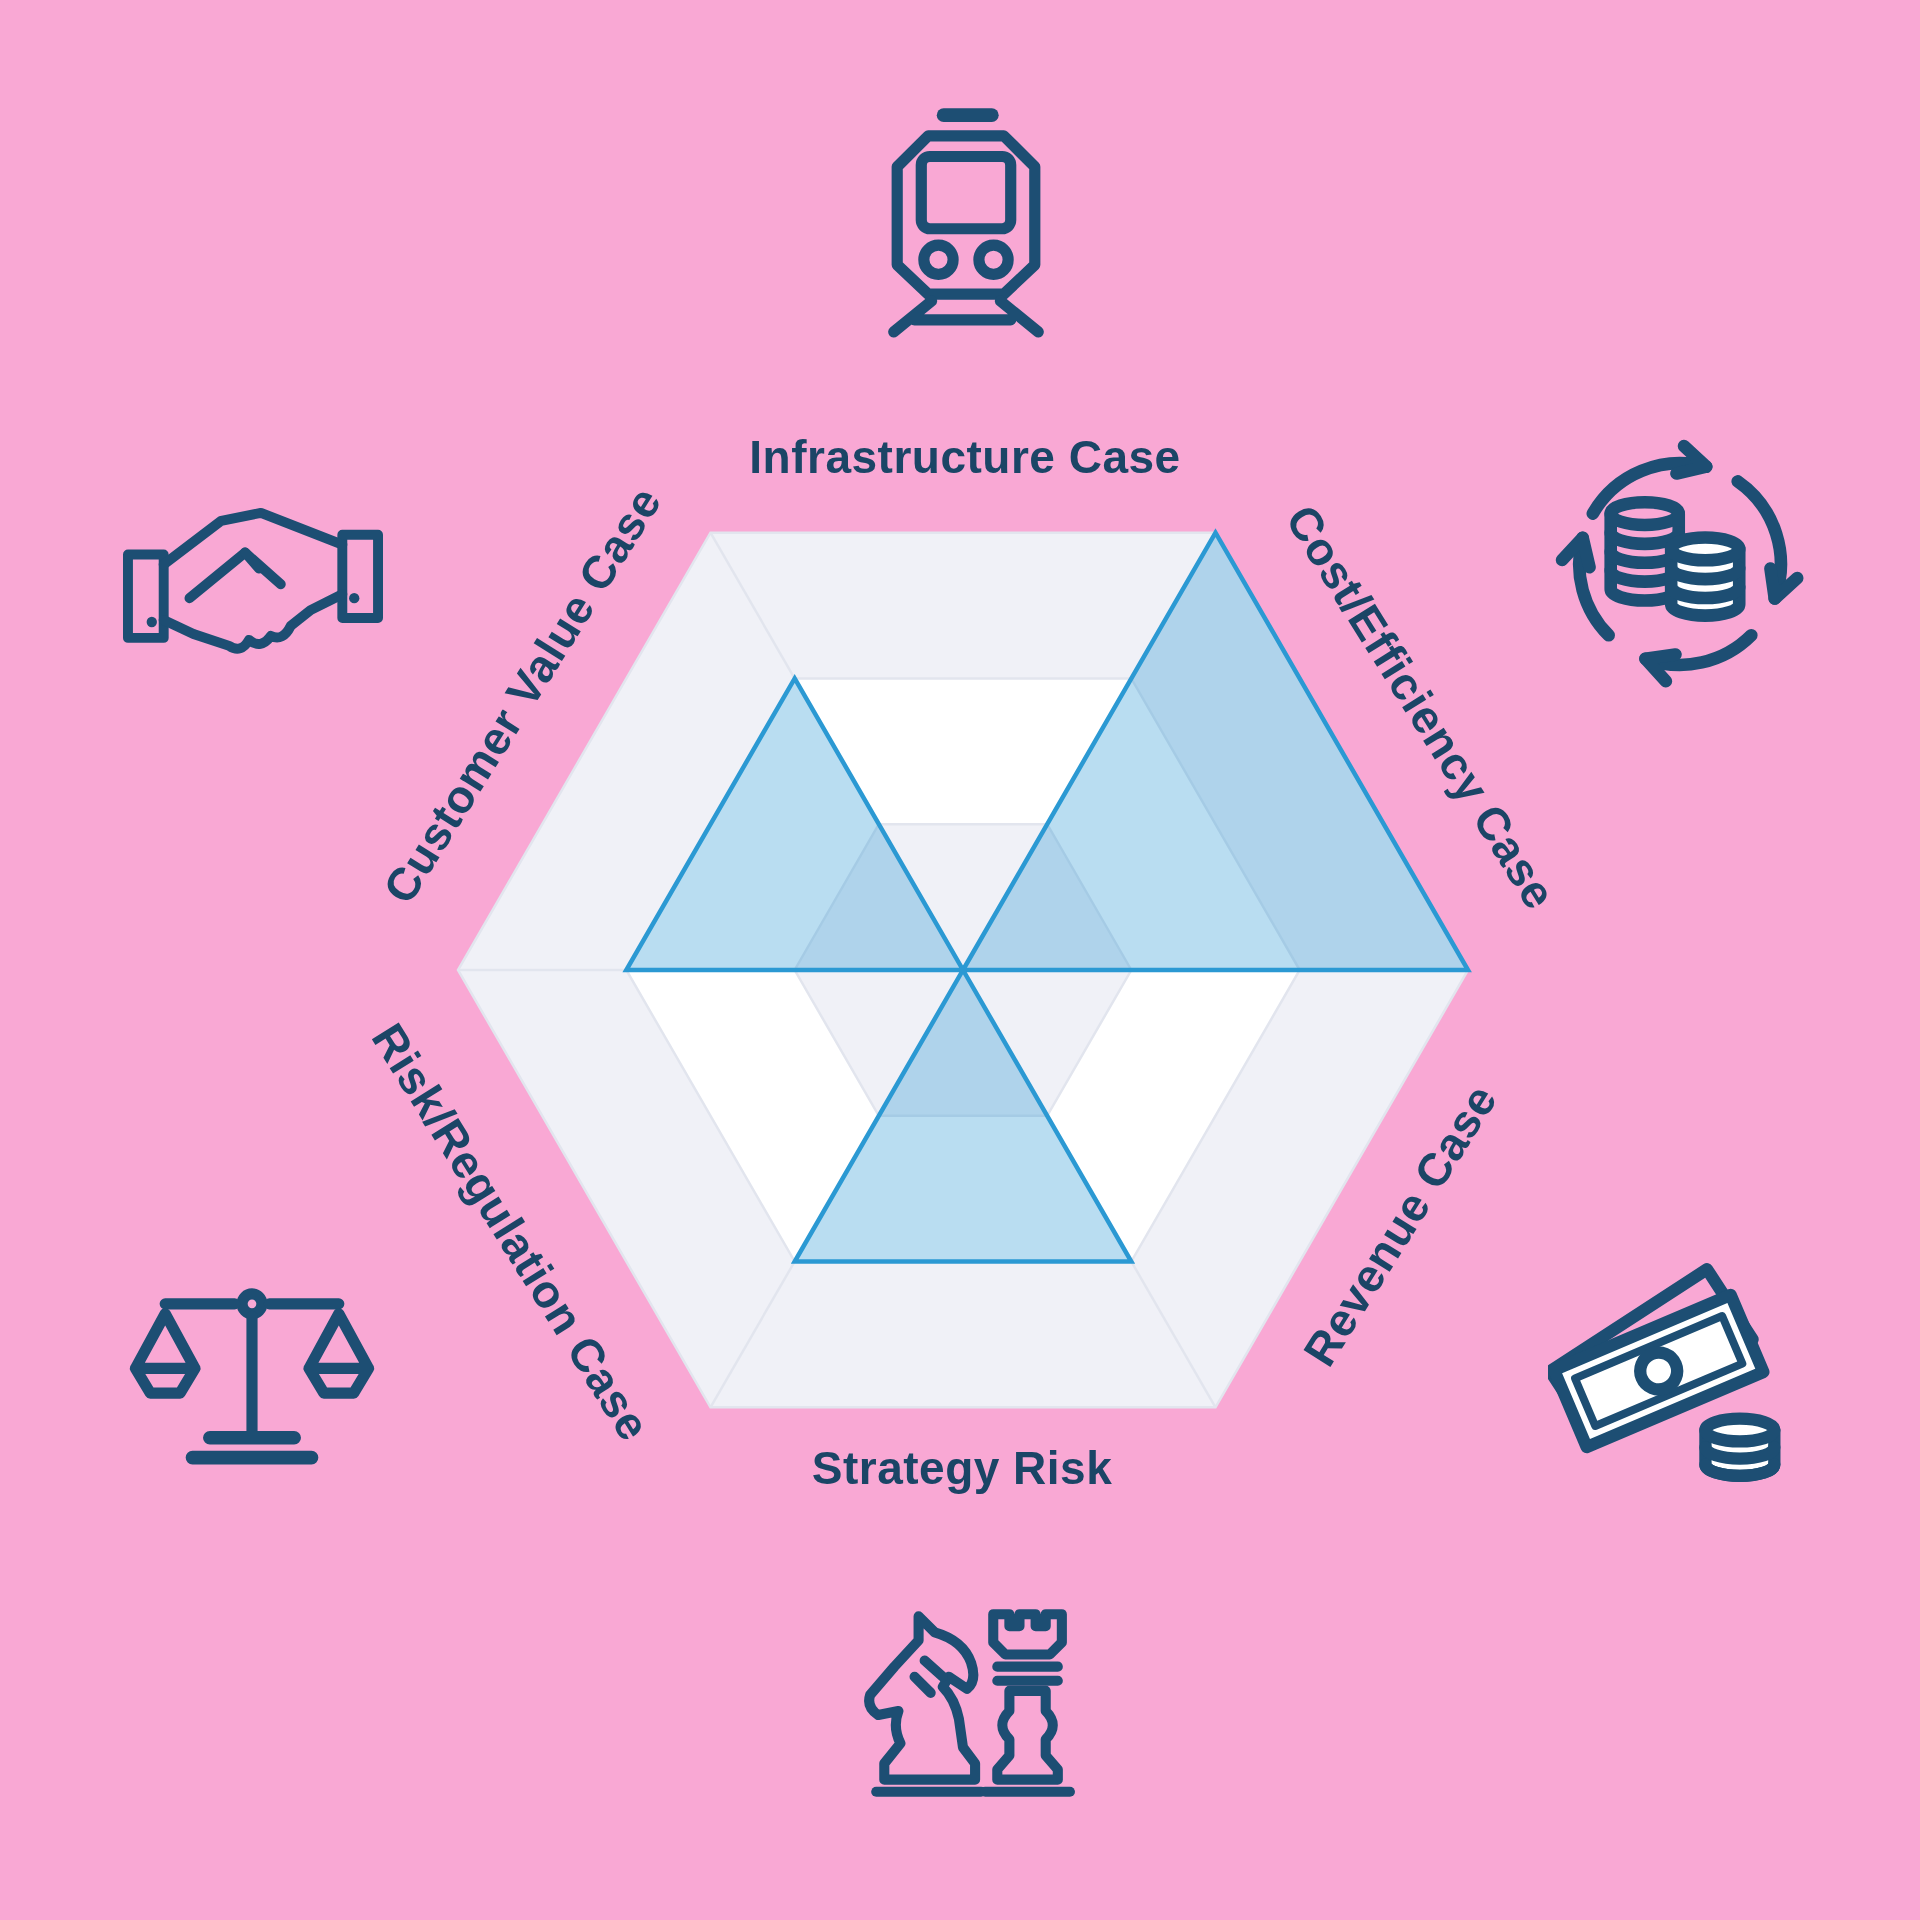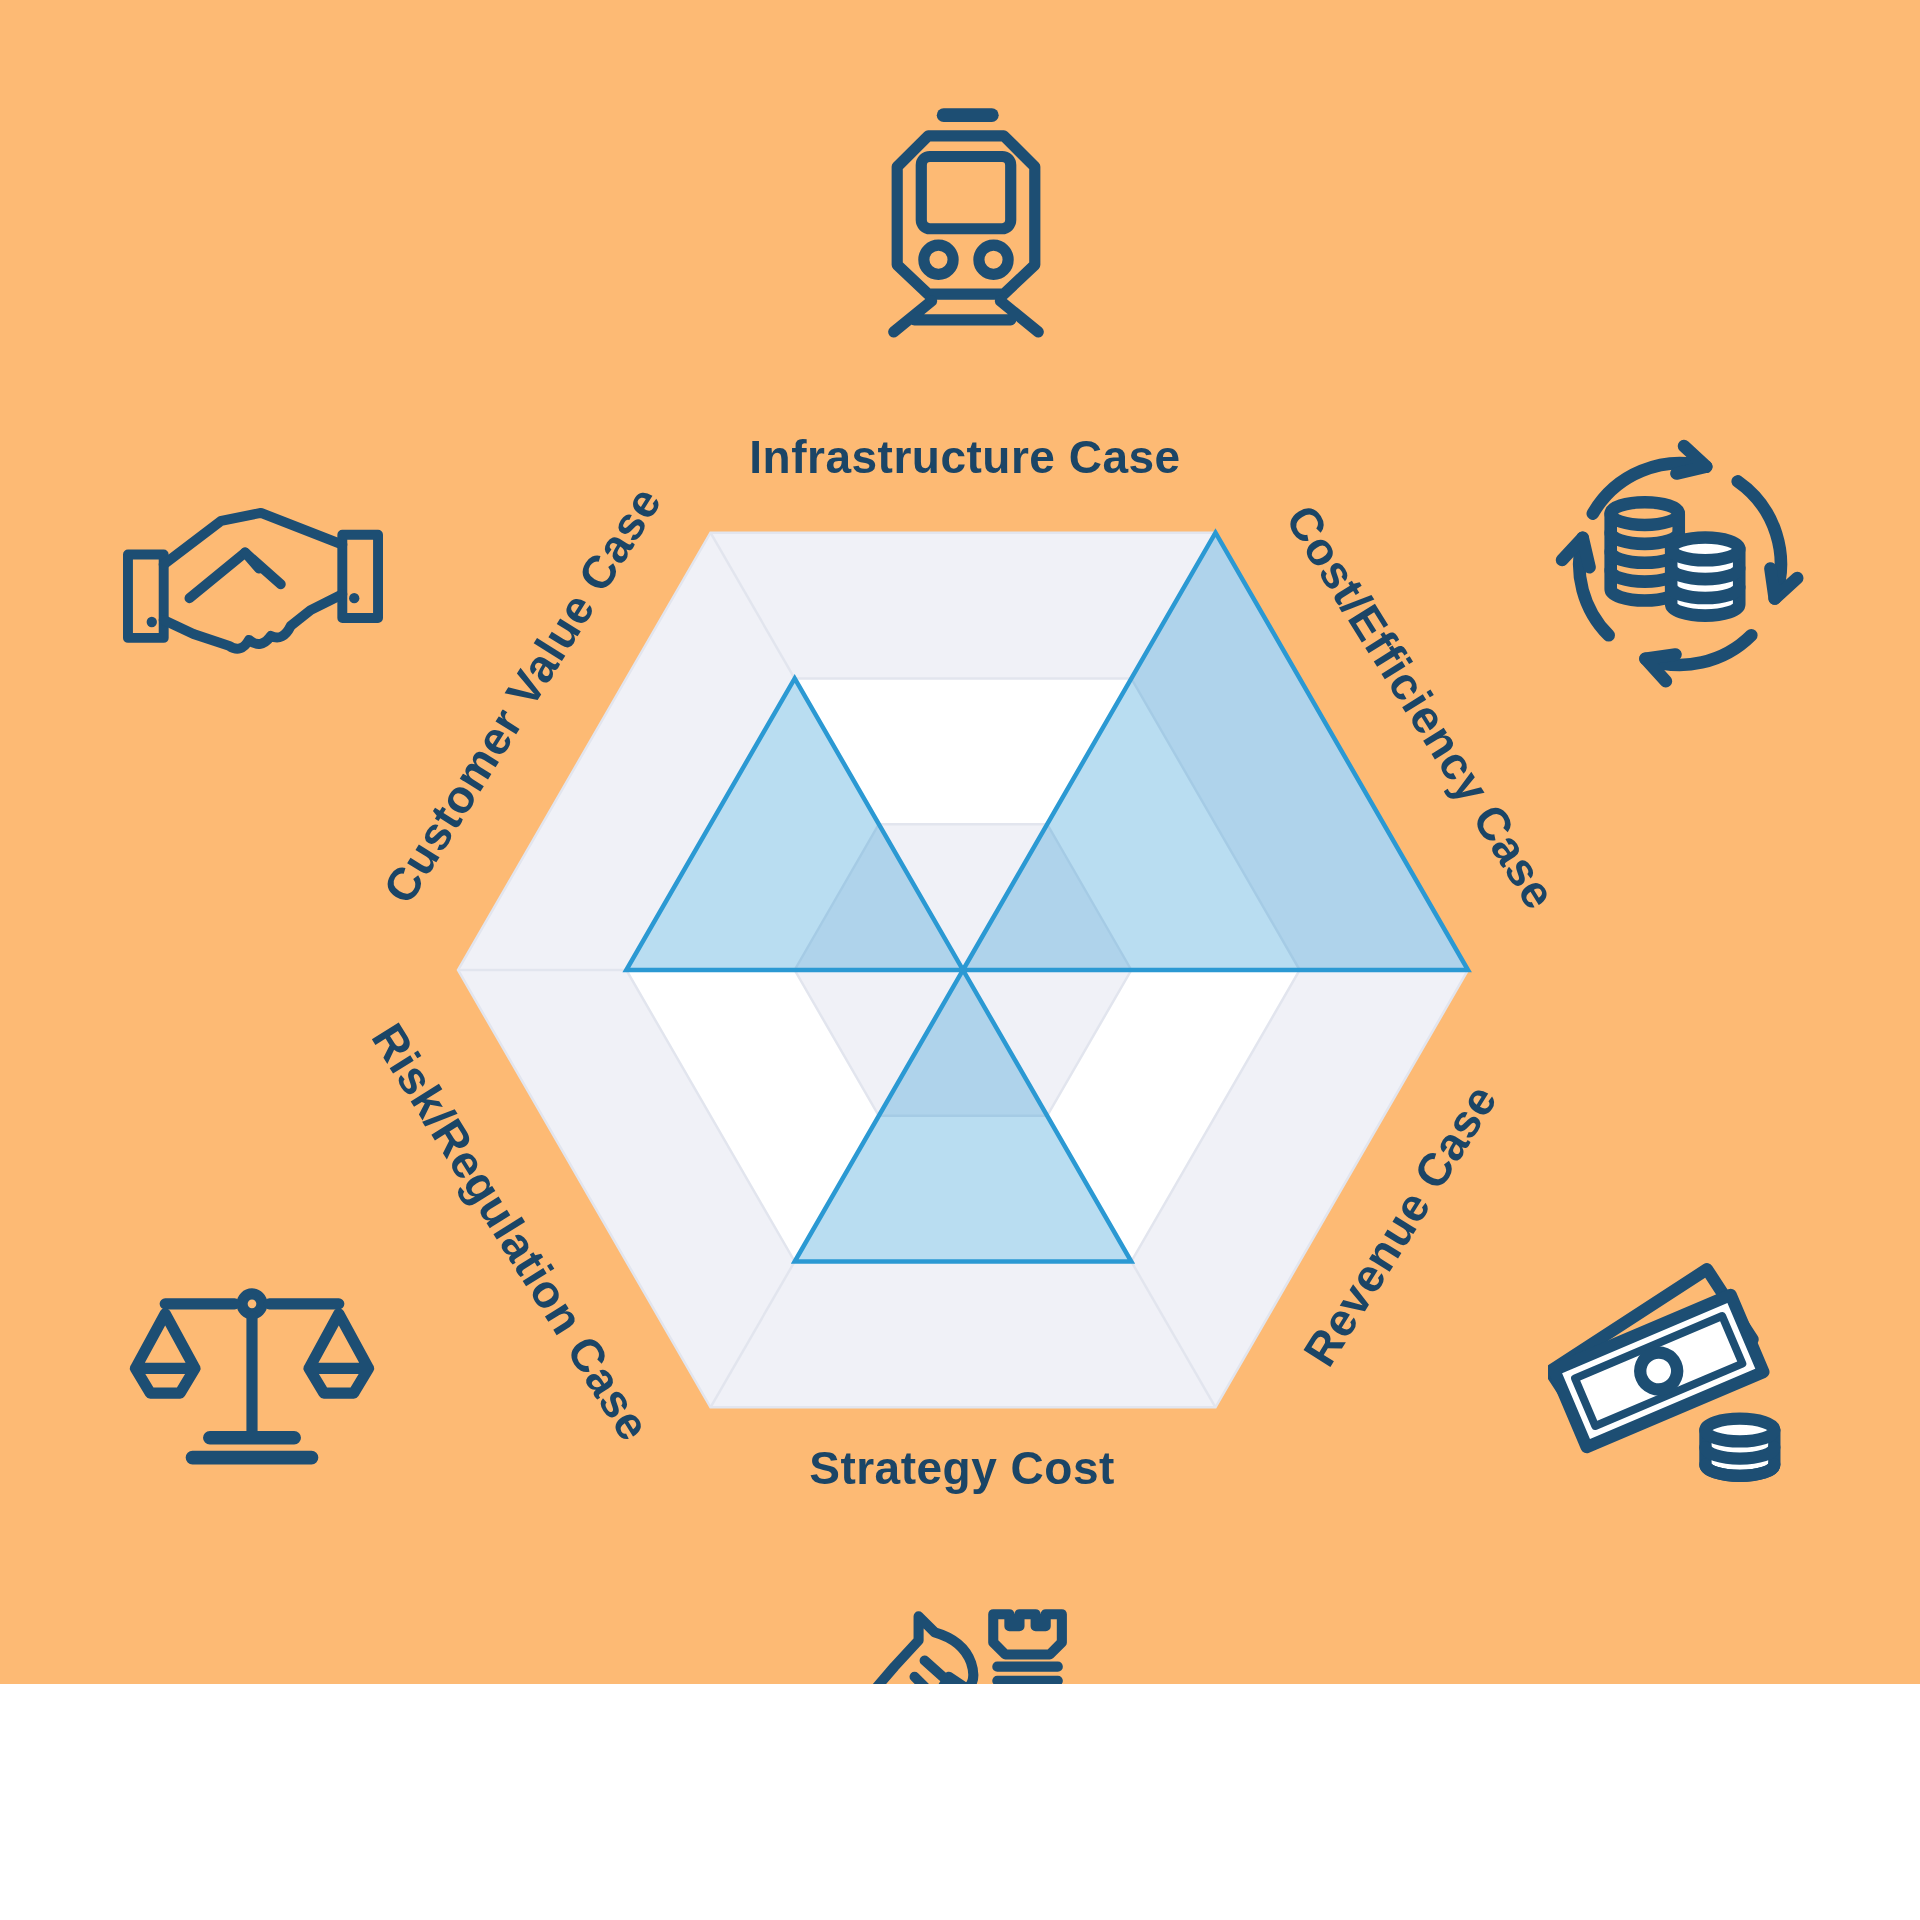--- a/index.html
+++ b/index.html
@@ -1,16 +1,16 @@
 <!DOCTYPE html>
 <html style="--label-navy: #1b4566; --icon-navy: #1d4e73; --radar-stroke: #2b99d3; --radar-fill: rgba(43,153,211,0.33); --ring-fill: #f0f1f7; --ring-line: #e2e5ee; --white: #ffffff;"><head>
 <meta charset="utf-8">
 <style>
   html,body{margin:0;padding:0;background:#ffffff;}
-  #canvas{position:relative;width:1920px;height:1684px;background:#fdba74;
+  #canvas{position:relative;width:1920px;height:1920px;background:#f9a8d4;
           font-family:"Liberation Sans",sans-serif;overflow:hidden;}
   svg.chart{position:absolute;left:0;top:0;}
   .sector-label{position:absolute;font-weight:bold;font-size:46px;color:var(--label-navy,#1b4566);
                 white-space:nowrap;letter-spacing:0.5px;}
   .icon{position:absolute;}
   .ico *{stroke:var(--icon-navy,#1d4e73);fill:none;stroke-width:5;
          stroke-linejoin:round;stroke-linecap:round;}
   .ico .dot{fill:var(--icon-navy,#1d4e73);stroke:none;}
   .ico .wfill{fill:#ffffff;}
   .ico .thin{stroke-width:3.2;}
@@ -35,21 +35,21 @@
       <line x1="963" y1="970" x2="710.5" y2="1407.3" stroke="#e2e5ee" stroke-width="2.5"></line>
       <line x1="963" y1="970" x2="1215.5" y2="1407.3" stroke="#e2e5ee" stroke-width="2.5"></line>
       <polygon points="963,970 1215.5,532.7 1468.0,970.0" fill="rgba(43,153,211,0.33)" stroke="#2b99d3" stroke-width="4.5" stroke-linejoin="miter"></polygon>
       <polygon points="963,970 1131.3,1261.6 794.7,1261.6" fill="rgba(43,153,211,0.33)" stroke="#2b99d3" stroke-width="4.5" stroke-linejoin="miter"></polygon>
       <polygon points="963,970 626.3,970.0 794.7,678.4" fill="rgba(43,153,211,0.33)" stroke="#2b99d3" stroke-width="4.5" stroke-linejoin="miter"></polygon>
     </svg>
 
   <div class="sector-label" style="left: 965px; top: 457px; transform: translate(-50%, -50%) rotate(0deg);">Infrastructure Case</div>
   <div class="sector-label" style="left: 1421px; top: 707px; transform: translate(-50%, -50%) rotate(58deg);">Cost/Efficiency Case</div>
   <div class="sector-label" style="left: 1400px; top: 1225px; transform: translate(-50%, -50%) rotate(-58deg);">Revenue Case</div>
-  <div class="sector-label" style="left: 962px; top: 1468px; transform: translate(-50%, -50%) rotate(0deg);">Strategy Cost</div>
+  <div class="sector-label" style="left: 962px; top: 1468px; transform: translate(-50%, -50%) rotate(0deg);">Strategy Risk</div>
   <div class="sector-label" style="left: 511px; top: 1232px; transform: translate(-50%, -50%) rotate(58deg);">Risk/Regulation Case</div>
   <div class="sector-label" style="left: 522px; top: 695px; transform: translate(-50%, -50%) rotate(-58deg);">Customer Value Case</div>
 
   <div class="icon ico" id="icon-train" style="left:880px;top:98px;width:172px;">
     <svg viewBox="0 0 100 140" width="100%">
       <line class="pant" x1="37" y1="10" x2="65" y2="10"></line>
       <path d="M28,22 H72 L90,40 V97 L72,114 H28 L10,97 V40 Z"></path>
       <rect x="24" y="34" width="52" height="42" rx="5"></rect>
       <circle cx="34" cy="94" r="8.5"></circle>
       <circle cx="66" cy="94" r="8.5"></circle>

